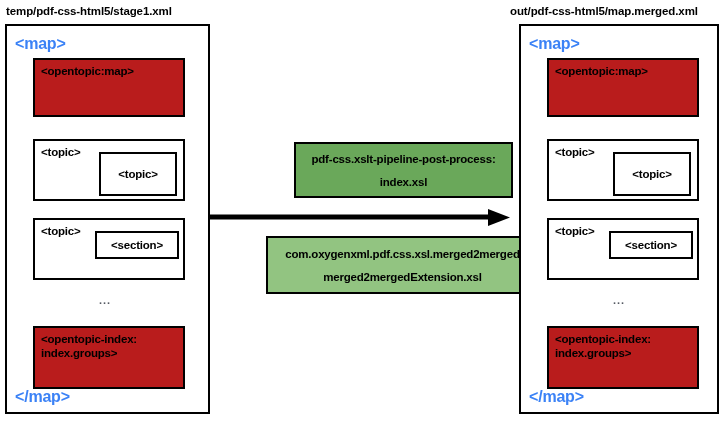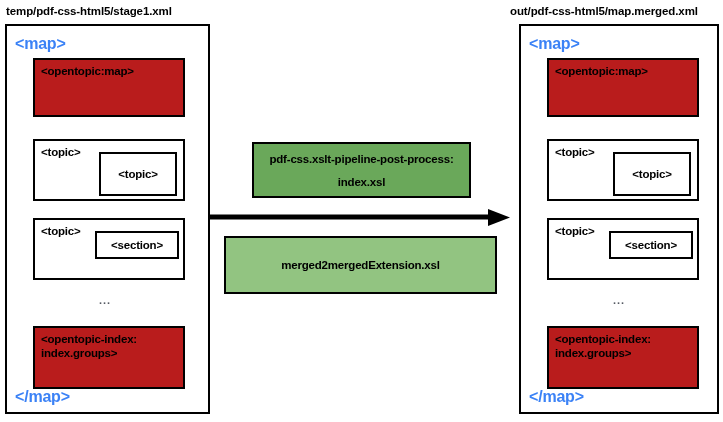--- a/index.html
+++ b/index.html
@@ -109,20 +109,21 @@
   .proc-box {
     position: absolute;
     box-sizing: border-box;
     border: 2px solid #000000;
     display: flex;
     flex-direction: column;
     align-items: center;
     justify-content: center;
     text-align: center;
     padding: 4px 2px;
+    margin-left: 42px;
   }
   #proc-box-primary {
     left: 252px; top: 142px; width: 219px; height: 56px;
     background: #6aa85a;
   }
   #proc-box-extension {
     left: 224px; top: 236px; width: 273px; height: 58px;
     background: #92c481;
   }
   .proc-line {
@@ -186,20 +187,21 @@
   <div class="proc-line">pdf-css.xslt-pipeline-post-process:</div>
   <div class="proc-line">index.xsl</div>
 </div>
 
 <svg id="transform-arrow" viewBox="0 0 300 20">
   <line x1="0" y1="10" x2="283" y2="10" stroke="#000000" stroke-width="5"></line>
   <polygon points="278,2 300,10.5 278,19" fill="#000000"></polygon>
 </svg>
 
 <div class="proc-box" id="proc-box-extension">
+  <div class="proc-line">com.oxygenxml.pdf.css.xsl.merged2merged</div>
   <div class="proc-line">merged2mergedExtension.xsl</div>
 </div>
 
 <div class="panel" id="panel-right">
 
   <div class="tag-line tag-open">&lt;map&gt;</div>
 
   <div class="box box-yellow slot-opentopic">
     <div class="box-label">&lt;opentopic:map&gt;</div>
   </div>

